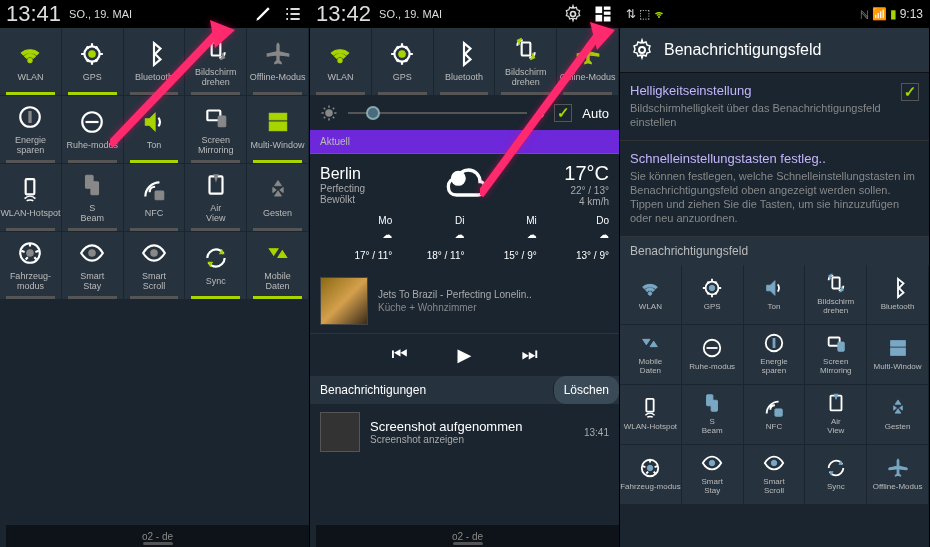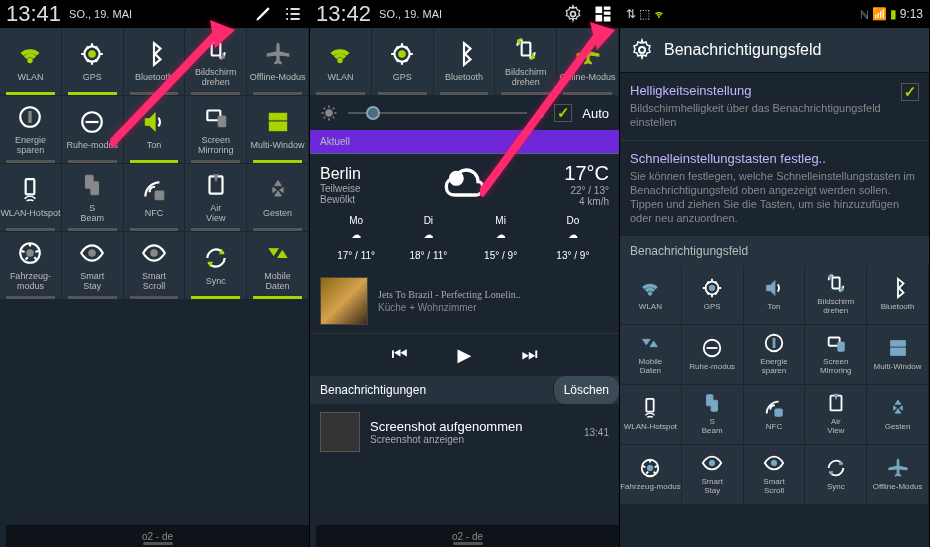--- a/index.html
+++ b/index.html
@@ -35,27 +35,27 @@
 .checkbox { width: 18px; height: 18px; border: 1px solid #555; display: flex; align-items: center; justify-content: center; }
 .checkbox.checked::after { content: "✓"; color: #a8d400; font-weight: bold; font-size: 15px; }
 .section-header { padding: 6px 10px; font-size: 10px; color: #bbb; border-bottom: 1px solid #4a6a80; background: #6d28d9; }
 .weather { padding: 8px 10px; background: #1a2530; }
 .weather-main { display: flex; justify-content: space-between; align-items: center; }
 .weather-city { font-size: 16px; }
 .weather-cond { font-size: 10px; color: #aaa; }
 .weather-temp { font-size: 20px; text-align: right; }
 .weather-sub { font-size: 10px; color: #aaa; text-align: right; }
 .weather-days { display: flex; justify-content: space-between; margin-top: 8px; font-size: 10px; }
-.weather-day { text-align: center; flex: 1; }
+.weather-day { text-align: right; flex: 1; }
 .weather-icon-sm { height: 18px; margin: 3px 0; }
 .music-player { padding: 8px 10px; background: #1a2530; display: flex; gap: 10px; align-items: center; border-bottom: 1px solid #333; }
 .album-art { width: 48px; height: 48px; background: linear-gradient(135deg, #8b6914, #d4a04c, #3a2a1a); border: 1px solid #444; }
 .music-info { flex: 1; overflow: hidden; }
 .music-title { font-size: 14px; }
-.music-artist { font-size: 10px; color: #aaa; white-space: nowrap; overflow: hidden; text-overflow: ellipsis; font-family: Liberation Serif, serif; }
+.music-artist { font-size: 10px; color: #aaa; white-space: nowrap; overflow: hidden; text-overflow: ellipsis; }
 .music-room { font-size: 10px; color: #888; margin-top: 2px; }
 .music-controls { display: flex; justify-content: center; gap: 50px; padding: 10px; background: #1a2530; font-size: 18px; }
 .notif-header { display: flex; background: #26333e; }
 .notif-header > div { padding: 7px 10px; font-size: 12px; border-radius: 12px; }
 .notif-header .tab { flex: 1; }
 .notif-header .btn { background: #3a4a56; border-left: 1px solid #222; }
 .notif-item { display: flex; padding: 8px 10px; gap: 10px; background: #1a2530; align-items: center; }
 .notif-thumb { width: 40px; height: 40px; background: #333; border: 1px solid #555; }
 .notif-text { flex: 1; }
 .notif-title { font-size: 13px; }
@@ -482,21 +482,21 @@
       </div>
     <span>0</span>
     <div class="checkbox checked"></div>
     <span>Auto</span>
   </div>
   <div class="section-header">Aktuell</div>
   <div class="weather">
     <div class="weather-main">
       <div>
         <div class="weather-city">Berlin</div>
-        <div class="weather-cond"><span>Teilweise</span><br><span>Bewölkt</span></div>
+        <div class="weather-cond"><span>Perfecting</span><br><span>Bewölkt</span></div>
       </div>
       <svg class="weather-big-icon" viewBox="0 0 24 24" stroke="#fff">
           <use href="#i-cloud"></use>
         </svg>
       <div>
         <div class="weather-temp">17°C</div>
         <div class="weather-sub">22° / 13°</div>
         <div class="weather-sub">4 km/h</div>
       </div>
     </div>

